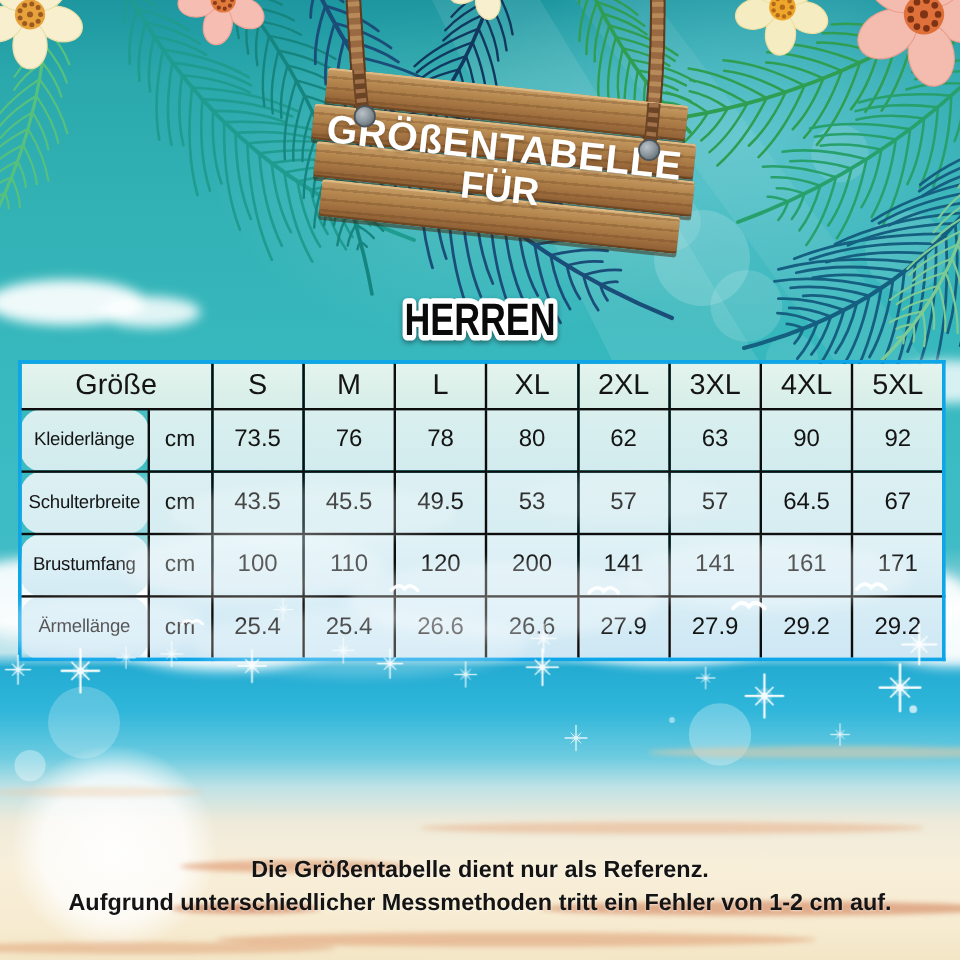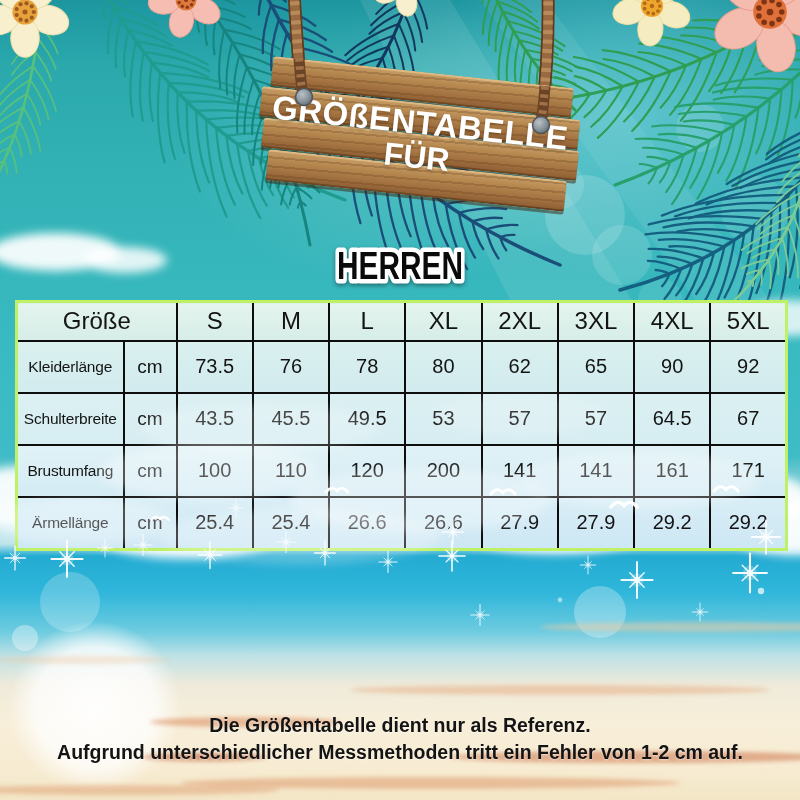--- a/index.html
+++ b/index.html
@@ -33,28 +33,28 @@
   #sign-line1{font-size:33px;letter-spacing:.5px;}
   #sign-line2{font-size:32px;margin-top:2px;}
   
   #title-svg{left:290px;top:234px;filter:drop-shadow(0 2px 2px rgba(0,0,0,.4));}
   #title-svg text{font-family:"Liberation Sans","DejaVu Sans",sans-serif;font-weight:bold;}
   
   #size-table{left:15px;top:300px;width:770px;border-collapse:collapse;table-layout:fixed;
       color:#141414;}
   #size-table td{border:2.5px solid #0d0d0d;text-align:center;vertical-align:middle;
       padding:0;overflow:hidden;}
-  #size-table{border:3px solid #bef264;}
+  #size-table{border:3px solid #0ea5e9;}
   tr.hrow{height:39px;}  tr.drow{height:52px;} tr.drow:last-child{height:53px;}
   tr.hrow td{background:linear-gradient(180deg,#e4f4ee,#d6ede7);font-size:24px;}
   tr#r0 td{background:linear-gradient(180deg,#daf0ef,#d2ebee);}
   tr#r1 td{background:linear-gradient(180deg,#dcf0f2,#d6edf2);}
   tr#r2 td{background:linear-gradient(180deg,#e0f2f6,#d4ebf4);text-align:center;}
   tr#r3 td{background:linear-gradient(180deg,#d9eef6,#cde7f4);margin-top:27px;}
-  td.lbl{font-size:15.5px;letter-spacing:-.2px;}
+  td.lbl{font-size:15.5px;letter-spacing:-.2px;border-radius:18px;}
   td.unit{font-size:19px;}
   td.val{font-size:20px;}
   
   #footer{left:0;top:712px;width:800px;text-align:center;color:#141414;font-weight:bold;
       font-size:19.5px;line-height:1.4;text-shadow:0 1px 2px rgba(255,255,255,.55);}
 </style>
 </head>
 <body>
 
 <div id="stage">
@@ -702,21 +702,21 @@
       <td>5XL</td>
     </tr>
     <tr id="r0" class="drow">
       <td class="lbl">Kleiderlänge</td>
       <td class="unit">cm</td>
       <td class="val">73.5</td>
       <td class="val">76</td>
       <td class="val">78</td>
       <td class="val">80</td>
       <td class="val">62</td>
-      <td class="val">65</td>
+      <td class="val">63</td>
       <td class="val">90</td>
       <td class="val">92</td>
     </tr>
     <tr id="r1" class="drow">
       <td class="lbl">Schulterbreite</td>
       <td class="unit">cm</td>
       <td class="val">43.5</td>
       <td class="val">45.5</td>
       <td class="val">49.5</td>
       <td class="val">53</td>

